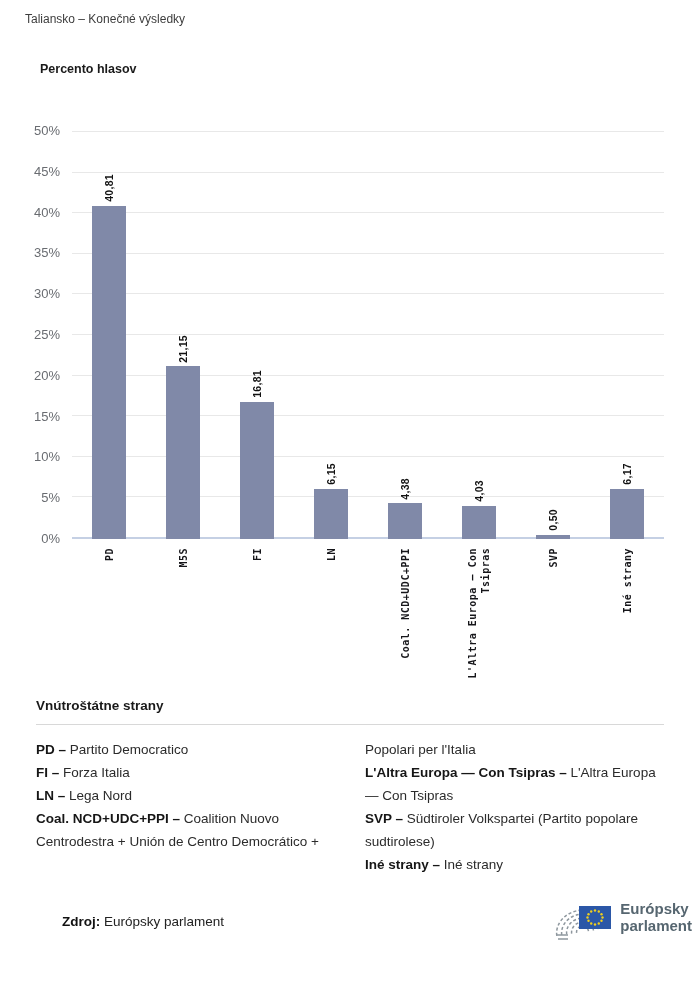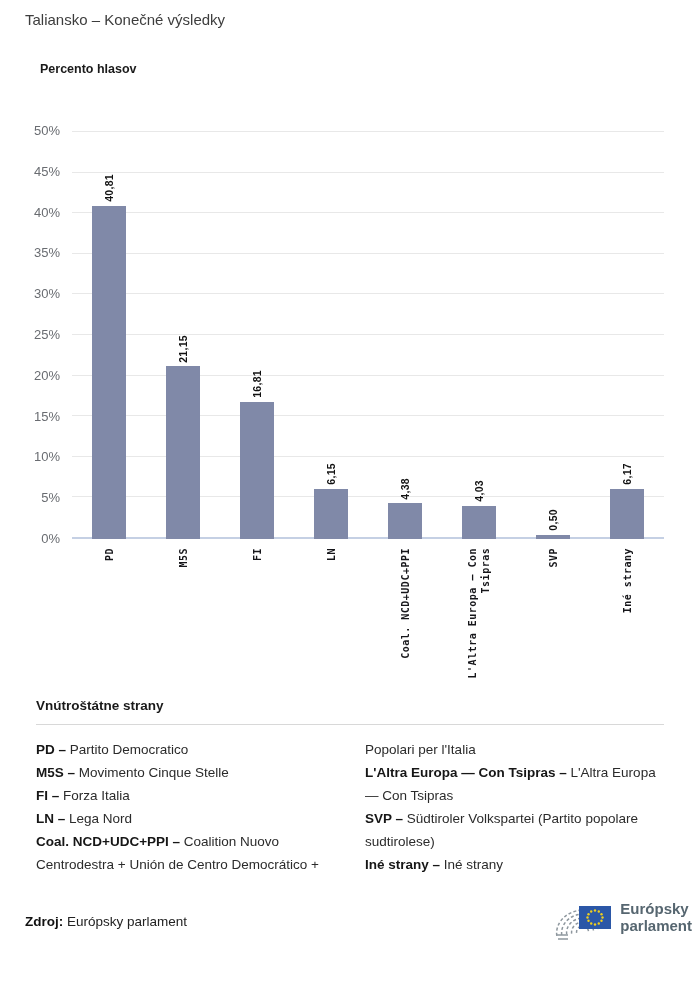--- a/index.html
+++ b/index.html
@@ -1,21 +1,21 @@
 <!DOCTYPE html>
 <html><head>
 <meta charset="utf-8">
 <style>
   * { margin: 0; padding: 0; box-sizing: border-box; }
   html, body { background: #ffffff; }
   body { font-family: "Liberation Sans", sans-serif; color: #1a1a1a; }
   .page { position: relative; width: 700px; height: 982px; background: #fff; overflow: hidden; }
 
   .chart-title { margin: 24px 25px 0 25px; font-size: 15.5px; font-weight: 700; color: #1a1a1a; line-height: 19px; }
-  .chart-subtitle { margin: 10px 25px 0 25px; font-size: 15px; font-weight: 400; color: #3d3d3d; line-height: 19px; }
+  .chart-subtitle { margin: 10px 25px 0 25px; font-size: 12px; font-weight: 400; color: #3d3d3d; line-height: 19px; }
   .y-axis-title { margin: 32px 36px 0 40px; font-size: 12.5px; font-weight: 700; color: #1a1a1a; line-height: 16px; }
 
   .chart-wrap { margin-top: 54px; }
   .chart-area { position: relative; margin-left: 72px; width: 592px; height: 408px; }
 
   .yticks { position: absolute; left: -72px; top: 0; width: 60px; height: 408px;
             display: flex; flex-direction: column; justify-content: space-between; align-items: flex-end; }
   .yticks span { height: 0; line-height: 0; font-size: 13px; color: #696c71; }
 
   .gridlines { position: absolute; inset: 0; display: flex; flex-direction: column; justify-content: space-between; }
@@ -36,21 +36,21 @@
 
   .legend { margin: 12px 36px 15px 36px; }
   .legend-title { font-size: 13.5px; font-weight: 700; color: #1a1a1a; line-height: 17px; }
   .legend-divider { border: none; border-top: 1px solid #d8d8d8; margin-top: 10px; }
   .legend-cols { display: flex; gap: 30px; margin-top: 13px; }
   .legend-col { flex: 1; }
   .legend-entry { font-size: 13.5px; line-height: 23px; color: #2b2b2b; }
   .legend-entry b { color: #161616; }
 
   .footer { display: flex; justify-content: space-between; align-items: flex-end; padding: 0 8px 10px 25px; margin-top: 6px; }
-  .source-line { font-size: 13.5px; color: #222; margin-bottom: 14px; }
+  .source-line { font-size: 13.5px; color: #222; margin-bottom: 14px; margin-left: 37px; }
   .source-line b { color: #111; }
   .ep-logo { display: flex; align-items: center; gap: 6px; }
   .ep-logo-text { font-size: 15px; font-weight: 700; color: #566670; line-height: 17px; }
 </style>
 </head>
 <body>
 
 <div class="page">
 
   <h2 class="chart-subtitle">Taliansko – Konečné výsledky</h2>
@@ -151,21 +151,20 @@
         </div>
     </div>
   </div>
 
   <div class="legend">
     <div class="legend-title">Vnútroštátne strany</div>
     <hr class="legend-divider">
     <div class="legend-cols">
       <div class="legend-col">
         <p class="legend-entry"><b>PD –</b> <span>Partito Democratico</span></p>
-        <p class="legend-entry"><b>M5S –</b> <span>Movimento Cinque Stelle</span></p>
         <p class="legend-entry"><b>FI –</b> <span>Forza Italia</span></p>
         <p class="legend-entry"><b>LN –</b> <span>Lega Nord</span></p>
         <p class="legend-entry"><b>Coal. NCD+UDC+PPI –</b> <span>Coalition Nuovo Centrodestra + Unión de Centro Democrático +</span></p>
       </div>
       <div class="legend-col">
         <p class="legend-entry"><span>Popolari per l'Italia</span></p>
         <p class="legend-entry"><b>L'Altra Europa — Con Tsipras –</b> <span>L'Altra Europa — Con Tsipras</span></p>
         <p class="legend-entry"><b>SVP –</b> <span>Südtiroler Volkspartei (Partito popolare sudtirolese)</span></p>
         <p class="legend-entry"><b>Iné strany –</b> <span>Iné strany</span></p>
       </div>

